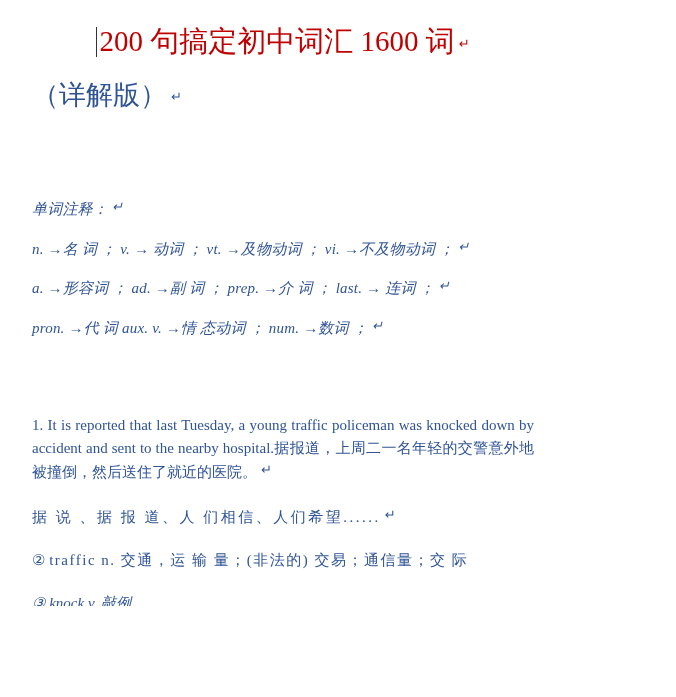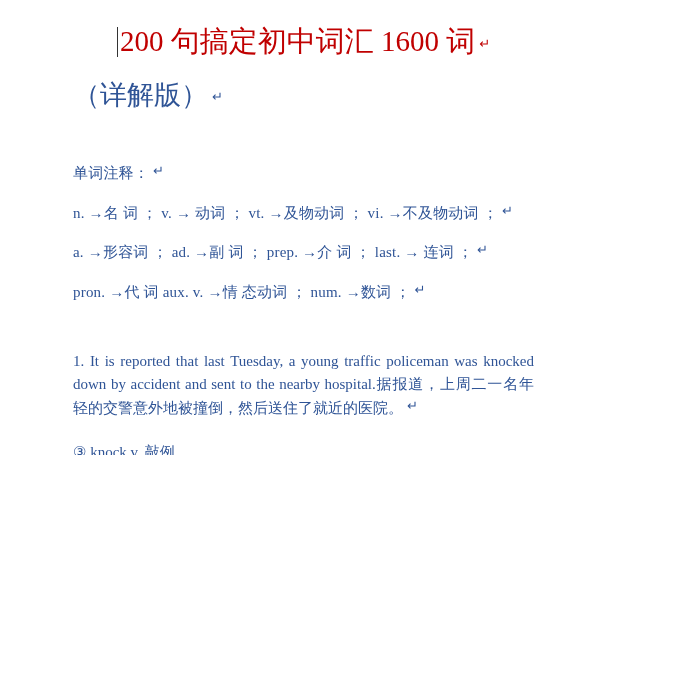--- a/index.html
+++ b/index.html
@@ -12,21 +12,21 @@
     height: 697px;
     overflow: hidden;
     font-family: "Liberation Serif", serif;
     color: #1f3864;
   }
   .page {
     position: relative;
     width: 584px;
     height: 697px;
     box-sizing: border-box;
-    padding: 14px 50px 0 73px;
+    padding: 14px 50px 0 32px;
   }
   .title {
     text-align: center;
     color: #c00000;
     font-family: "Liberation Serif", serif;
     font-size: 29px;
     line-height: 1.35;
     margin: 8px 0 0 0;
     white-space: nowrap;
     position: relative;
@@ -48,50 +48,52 @@
     white-space: nowrap;
   }
   .pilcrow {
     color: #2f5496;
     font-size: 13px;
     vertical-align: 3px;
     margin-left: 4px;
   }
   .title .pilcrow { color: #c00000; }
   .legend {
-    margin-top: 48px;
+    margin-top: 84px;
+    font-style: italic;
   }
   .legend p {
     margin: 0 0 20px 0;
     font-size: 15px;
     color: #2f5496;
     line-height: 1.25;
     letter-spacing: 0.2px;
   }
   .body-block {
-    margin-top: 48px;
+    margin-top: 76px;
   }
   .body-block p {
     margin: 0 0 20px 0;
     font-size: 15px;
     color: #2f5496;
     line-height: 1.55;
     text-align: justify;
   }
   .num-dark {
     color: #2f5496;
   }
   .circ {
     font-size: 15px;
   }
   .sp { letter-spacing: 1.5px; }
   .wide { letter-spacing: 2.5px; }
   .clip-row {
     overflow: hidden;
     height: 14px;
+    font-style: italic;
   }
 </style>
 </head>
 <body>
 
 <div class="page">
 
   <div class="title">
     <span class="caret"></span><span>200 句搞定初中词汇 1600 词</span><span class="pilcrow">↵</span>
   </div>
@@ -108,21 +110,28 @@
   </div>
 
   <div class="body-block">
 
     <p>
       <span class="num-dark">1.</span>
       <span>It is reported that last Tuesday, a young traffic policeman was knocked down by accident and sent to the nearby hospital.</span><span>据报道，上周二一名年轻的交警意外地被撞倒，然后送住了就近的医院。</span><span class="pilcrow">↵</span>
     </p>
 
 
+    <p>
+      <span class="wide">据 说 、据 报 道、人 们相信、人们希望......</span><span class="pilcrow">↵</span>
+    </p>
 
+    <p>
+      <span class="circ">②</span>
+      <span class="sp">traffic n. 交通，运 输 量；(非法的) 交易；通信量；交 际</span>
+    </p>
 
     <p class="clip-row">
       <span class="circ">③</span>
       <span>knock v. 敲例</span>
     </p>
 
   </div>
 
 </div>
 

